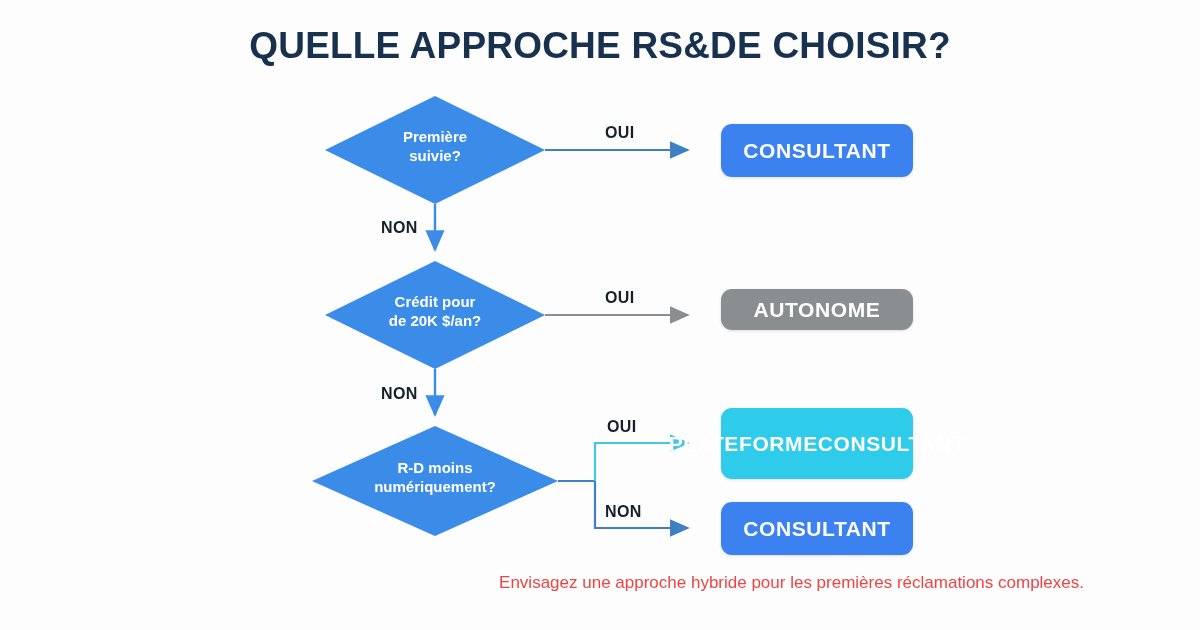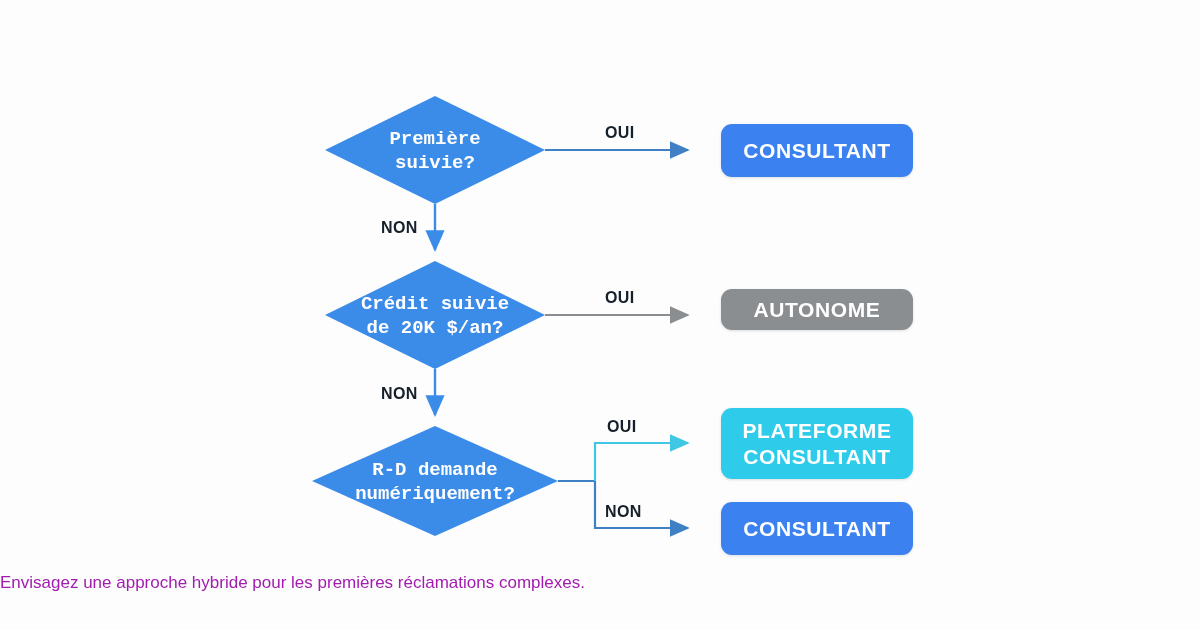--- a/index.html
+++ b/index.html
@@ -42,23 +42,23 @@
     width: 1200px;
     height: 630px;
   }
 
   
   .diamond-label {
     position: absolute;
     text-align: center;
     color: #ffffff;
     font-weight: bold;
-    font-size: 19px;
+    font-size: 15px;
     line-height: 1.28;
-    font-family: Liberation Mono, monospace;
+    font-family: Liberation Sans, sans-serif;
     pointer-events: none;
   }
 
   
   .outcome {
     position: absolute;
     display: flex;
     align-items: center;
     justify-content: center;
     text-align: center;
@@ -83,31 +83,32 @@
     font-family: "Liberation Sans", sans-serif;
     text-align: center;
   }
 
   
   .footer-note {
     position: absolute;
     left: 0;
     top: 573px;
     width: 1084px;
-    text-align: left;
+    text-align: right;
     font-size: 17px;
-    color: #a21caf;
+    color: #ef4444;
     font-family: "Liberation Sans", sans-serif;
   }
 </style>
 </head>
 <body>
 
 <div id="canvas">
 
+  <div class="title">QUELLE APPROCHE RS&amp;DE CHOISIR?</div>
 
   <svg class="flow-svg" viewBox="0 0 1200 630">
     <defs>
       <marker id="ah-blue" markerWidth="9" markerHeight="8" refX="8.2" refY="4" orient="auto">
         <path d="M0,0 L9,4 L0,8 z" fill="#3f7fc4"></path>
       </marker>
       <marker id="ah-gray" markerWidth="9" markerHeight="8" refX="8.2" refY="4" orient="auto">
         <path d="M0,0 L9,4 L0,8 z" fill="#8a8e91"></path>
       </marker>
       <marker id="ah-cyan" markerWidth="9" markerHeight="8" refX="8.2" refY="4" orient="auto">
@@ -138,38 +139,38 @@
 
     <path d="M595,481 L595,528 L688,528" stroke="#3f7fc4" stroke-width="2.2" fill="none" marker-end="url(#ah-blue)"></path>
   </svg>
 
   <div class="diamond-label" style="left:325px; top:127px; width:220px;">
     <div>Première</div>
     <div>suivie?</div>
   </div>
 
   <div class="diamond-label" style="left:325px; top:292px; width:220px;">
-    <div>Crédit suivie</div>
+    <div>Crédit pour</div>
     <div>de 20K $/an?</div>
   </div>
 
   <div class="diamond-label" style="left:312px; top:458px; width:246px;">
-    <div>R-D demande</div>
+    <div>R-D moins</div>
     <div>numériquement?</div>
   </div>
 
   <div class="outcome" style="left:697px; top:124px; width:192px; height:53px; background:#3b82f0;">
     <span>CONSULTANT</span>
   </div>
 
   <div class="outcome" style="left:697px; top:289px; width:192px; height:41px; background:#8a8e91;">
     <span>AUTONOME</span>
   </div>
 
-  <div class="outcome" style="left:697px; top:408px; width:192px; height:71px; background:#2ecbeb; flex-direction:column;">
+  <div class="outcome" style="left:697px; top:408px; width:192px; height:71px; background:#2ecbeb; flex-direction:row;">
     <span>PLATEFORME</span>
     <span>CONSULTANT</span>
   </div>
 
   <div class="outcome" style="left:697px; top:502px; width:192px; height:53px; background:#3b82f0;">
     <span>CONSULTANT</span>
   </div>
 
   <div class="edge-label" style="left:605px; top:124px;">OUI</div>
 

